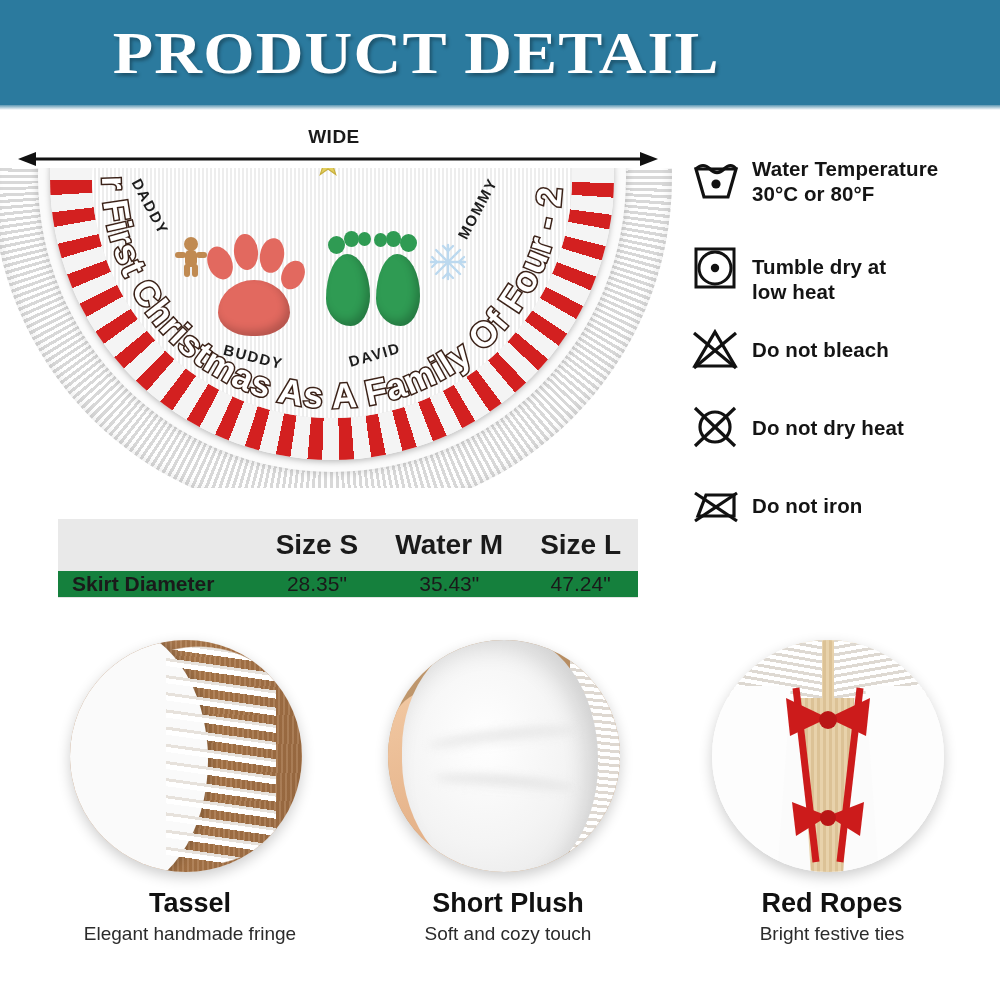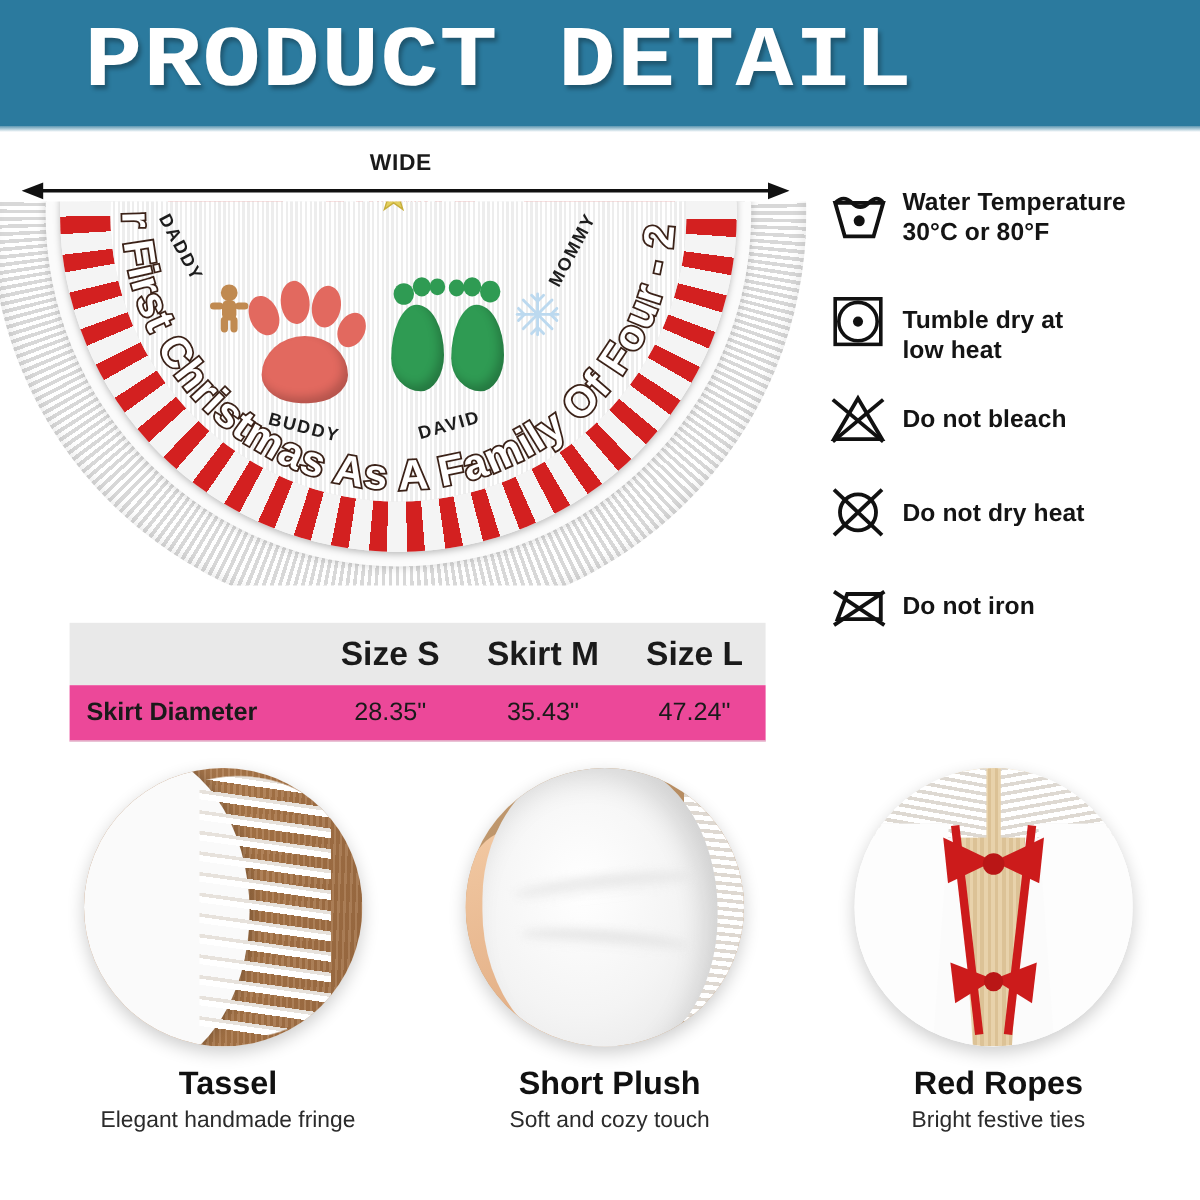--- a/index.html
+++ b/index.html
@@ -14,23 +14,23 @@
   .banner{
     position:absolute;left:0;top:0;width:1000px;height:105px;
     background:#2b7a9e;
     overflow:hidden;
   }
   .banner-title{
     position:absolute;left:0;top:50%;width:832px;
     transform:translateY(-50%);
     text-align:center;
     color:#ffffff;
-    font-family:Liberation Mono, monospace;
+    font-family:Liberation Serif, serif;
     font-weight:bold;
-    font-size:68px;
+    font-size:56px;
     letter-spacing:1px;
     line-height:1;
     transform-origin:center;
     text-shadow:2px 3px 3px rgba(0,0,0,.30);
     white-space:nowrap;
   }
   .banner-title span{display:inline-block;transform:scaleX(1.18) scaleY(1.06);}
   .banner-bottom-edge{
     position:absolute;left:0;top:105px;width:1000px;height:5px;
     background:linear-gradient(#5d97b2,#ffffff);
@@ -113,21 +113,21 @@
     position:absolute;left:58px;top:519px;width:580px;
     border-collapse:collapse;
     font-size:21px;color:#1a1a1a;
   }
   .size-table th{
     background:#e9e9e9;font-weight:bold;padding:10px 6px;text-align:center;
     font-size:28px;
   }
   .size-table th.first{text-align:left;padding-left:14px;background:#e9e9e9;}
   .size-table td{
-    background:#ec4899;padding:11px 6px;text-align:center;
+    background:#15803d;padding:1px 6px;text-align:center;
     border-bottom:1px solid #e3e3e3;
   }
   .size-table td.first{text-align:left;padding-left:14px;font-weight:bold;}
 
   
   .care-list{position:absolute;left:690px;top:138px;width:305px;}
   .care-row{display:flex;align-items:center;height:75px;}
   .care-icon{width:62px;flex:0 0 62px;display:flex;align-items:center;justify-content:flex-start;}
   .care-text{
     font-size:20.5px;font-weight:bold;color:#141414;line-height:1.22;
@@ -240,21 +240,21 @@
     </svg>
 
   </div>
 </div>
 
 <table class="size-table">
   <thead>
     <tr>
       <th class="first"></th>
       <th>Size S</th>
-      <th>Skirt M</th>
+      <th>Water M</th>
       <th>Size L</th>
     </tr>
   </thead>
   <tbody>
     <tr>
       <td class="first">Skirt Diameter</td>
       <td>28.35"</td>
       <td>35.43"</td>
       <td>47.24"</td>
     </tr>

